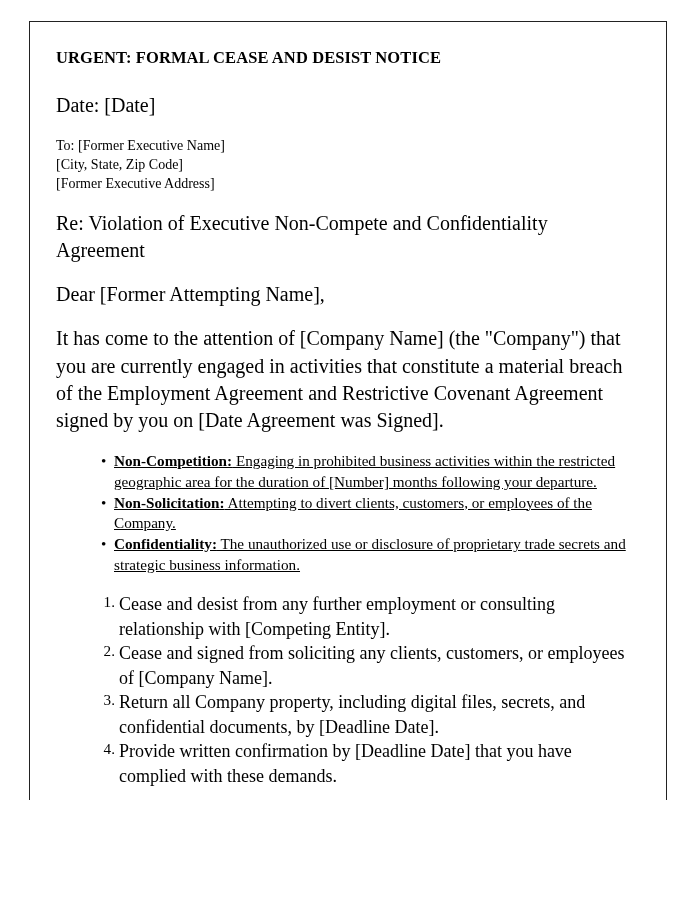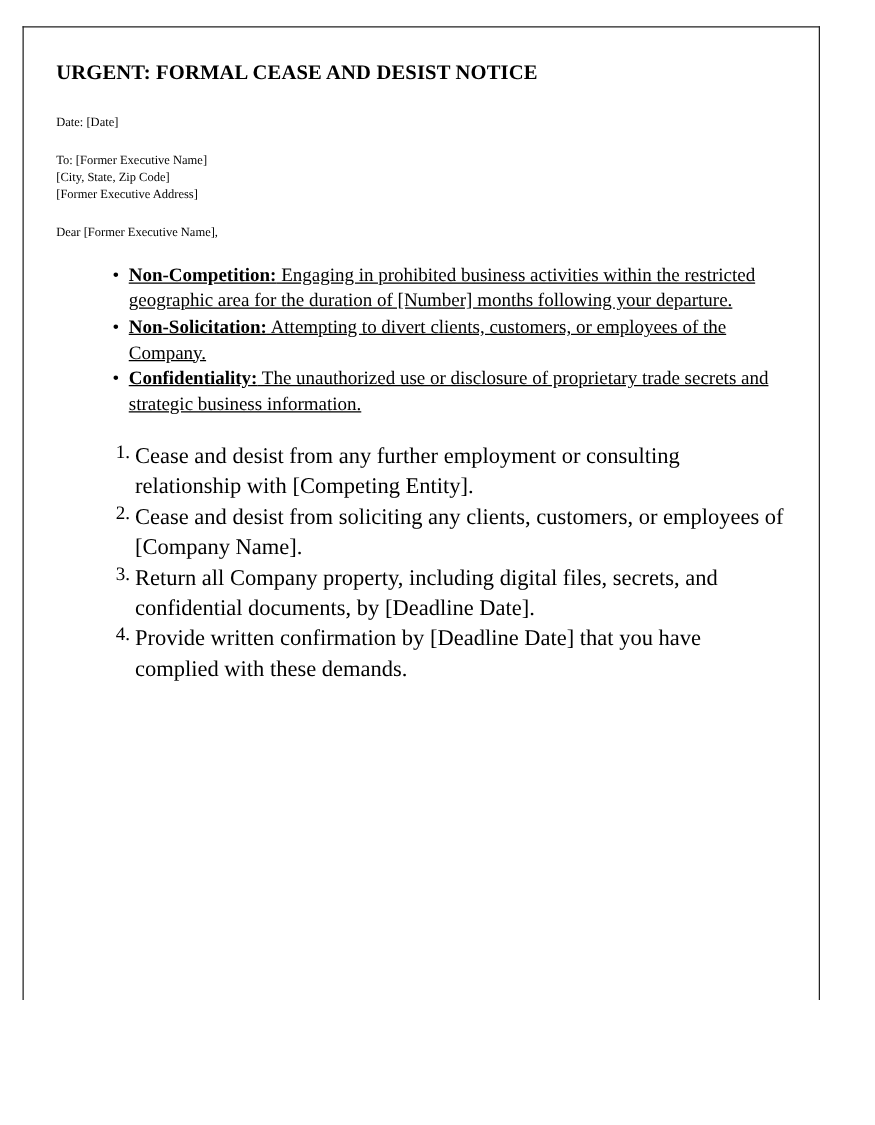--- a/index.html
+++ b/index.html
@@ -10,21 +10,21 @@
   body {
     width: 700px;
     height: 900px;
     font-family: "Liberation Serif", "DejaVu Serif", serif;
     color: #000000;
     overflow: hidden;
   }
 
   .page {
     position: absolute;
-    left: 18px;
+    left: 29px;
     top: 21px;
     width: 638px;
     height: 779px;
     box-sizing: border-box;
     border-left: 1.5px solid #222222;
     border-right: 1.5px solid #222222;
     border-top: 1.5px solid #222222;
     border-bottom: none;
     background: #ffffff;
     overflow: hidden;
@@ -36,28 +36,28 @@
 
   .doc-title {
     font-size: 16.5px;
     font-weight: bold;
     letter-spacing: 0.1px;
     margin: 0 0 23px 0;
     line-height: 1.25;
   }
 
   p.para {
-    font-size: 10px;
+    font-size: 20px;
     line-height: 1.36;
     margin: 0 0 17px 0;
     text-align: left;
   }
 
   .addr-block {
-    font-size: 10px;
+    font-size: 14px;
     line-height: 1.36;
     margin: 0 0 17px 0;
   }
   .addr-block .addr-line {
     display: block;
   }
 
   ul.bullets {
     margin: 0 0 17px 0;
     padding: 0 0 0 45px;
@@ -116,39 +116,41 @@
     <h1 class="doc-title">URGENT: FORMAL CEASE AND DESIST NOTICE</h1>
 
     <p class="para">Date: [Date]</p>
 
     <div class="addr-block">
       <span class="addr-line">To: [Former Executive Name]</span>
       <span class="addr-line">[City, State, Zip Code]</span>
       <span class="addr-line">[Former Executive Address]</span>
     </div>
 
+    <p class="para">Re: Violation of Executive Non-Compete and Confidentiality Agreement</p>
 
-    <p class="para">Dear [Former Executive Name],</p>
+    <p class="para">Dear [Former Attempting Name],</p>
 
+    <p class="para">It has come to the attention of [Company Name] (the "Company") that you are currently engaged in activities that constitute a material breach of the Employment Agreement and Restrictive Covenant Agreement signed by you on [Date Agreement was Signed].</p>
 
 
     <ul class="bullets list-gap-top">
       <li>
         <span class="lead">Non-Competition:</span><span> Engaging in prohibited business activities within the restricted geographic area for the duration of [Number] months following your departure.</span>
       </li>
       <li>
         <span class="lead">Non-Solicitation:</span><span> Attempting to divert clients, customers, or employees of the Company.</span>
       </li>
       <li>
         <span class="lead">Confidentiality:</span><span> The unauthorized use or disclosure of proprietary trade secrets and strategic business information.</span>
       </li>
     </ul>
 
 
     <ol class="numbers list-gap-top">
       <li>Cease and desist from any further employment or consulting relationship with [Competing Entity].</li>
-      <li>Cease and desist from soliciting any clients, customers, or employees of [Company Name].</li>
+      <li>Cease and signed from soliciting any clients, customers, or employees of [Company Name].</li>
       <li>Return all Company property, including digital files, secrets, and confidential documents, by [Deadline Date].</li>
       <li>Provide written confirmation by [Deadline Date] that you have complied with these demands.</li>
     </ol>
 
   </div>
 </div>
 
 </body></html>

